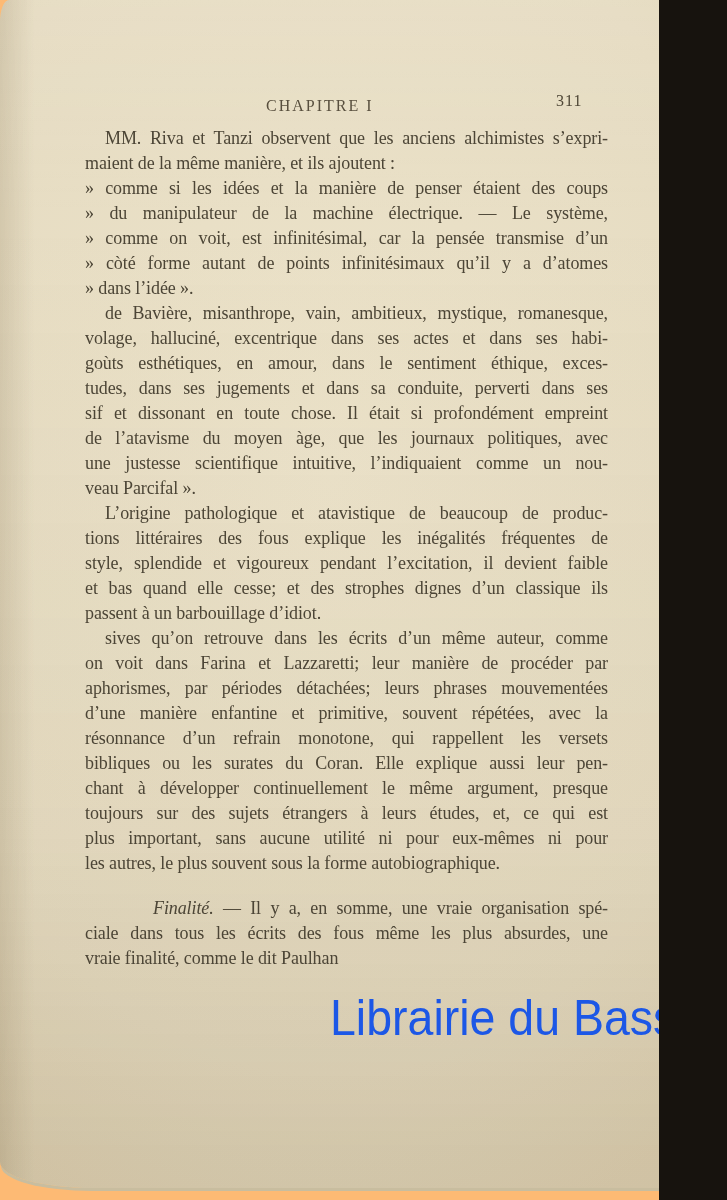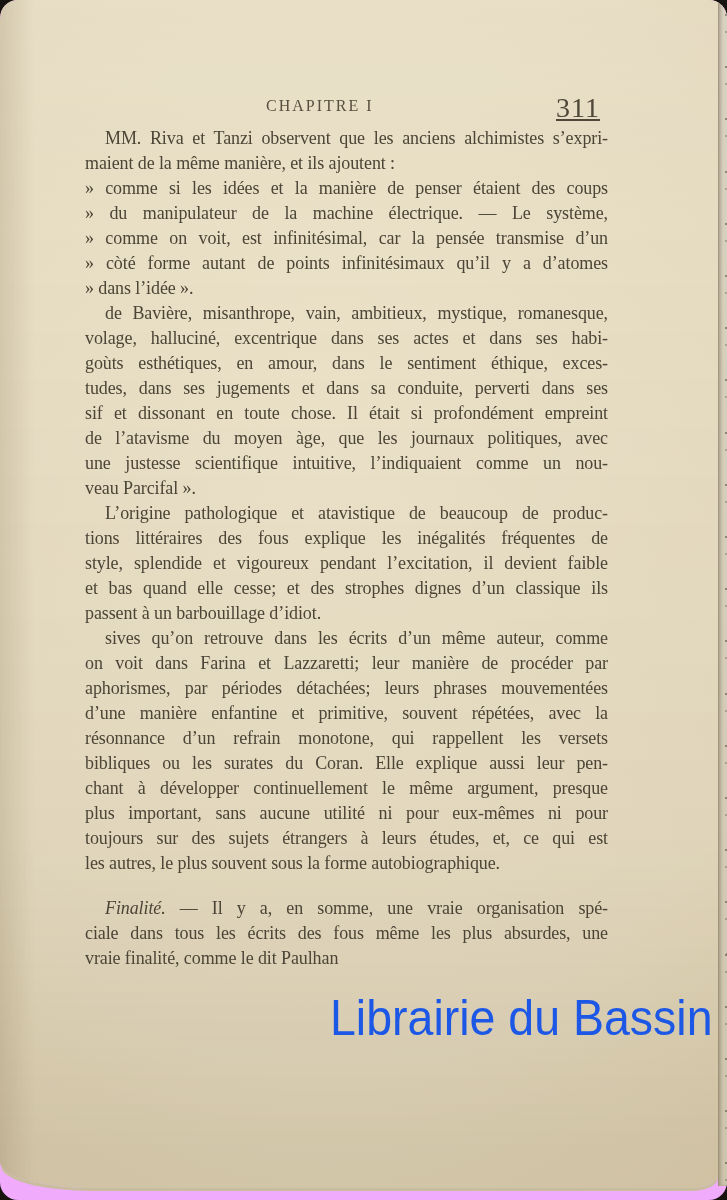--- a/index.html
+++ b/index.html
@@ -1,17 +1,17 @@
 <!DOCTYPE html>
 <html><head>
 <meta charset="utf-8">
 <style>
   html,body{margin:0;padding:0;background:#17130e;}
-  .canvas{position:relative;width:727px;height:1200px;background:#f0abfc;overflow:hidden;
-          font-family:"Liberation Serif",serif;border-radius:18px;}
+  .canvas{position:relative;width:659px;height:1200px;background:#fdba74;overflow:hidden;
+          font-family:"Liberation Serif",serif;}
   .page{position:absolute;left:0;top:0;width:719px;height:1188px;
         background:
           radial-gradient(130% 105% at 46% 40%, #ece3ca 0%, #e6dcc2 48%, #decfae 84%, #d2c29d 100%);
         border-radius:9px 0 28px 92px / 22px 0 14px 26px;
         box-shadow:0 4px 0 -1px #c8bd9f;}
   .page::before{content:"";position:absolute;inset:0;pointer-events:none;
         border-radius:inherit;
         background:
           linear-gradient(90deg, rgba(110,90,55,0.16), rgba(110,90,55,0) 34px),
           linear-gradient(180deg, rgba(255,255,255,0.06), rgba(255,255,255,0) 18%, rgba(116,95,58,0.05) 70%, rgba(100,80,45,0.14) 97%);}
@@ -19,29 +19,29 @@
         background:linear-gradient(to bottom,#d9d2c1,#d3cbb6 70%,#cdc4ac);
         border-left:1px solid rgba(112,95,68,0.5);
         box-shadow:inset 2px 0 3px rgba(95,80,55,0.32);}
   .deckle{position:absolute;right:0;top:0;width:3px;height:100%;
         background:repeating-linear-gradient(175deg,
           rgba(75,62,44,0) 0 14px, rgba(75,62,44,0.5) 14px 16px,
           rgba(75,62,44,0) 16px 31px, rgba(75,62,44,0.3) 31px 33px,
           rgba(75,62,44,0) 33px 52px);}
   .chapter{position:absolute;left:266px;top:97px;font-size:16px;letter-spacing:2px;
         color:#584f3e;}
-  .pagenum{position:absolute;left:556px;top:92px;font-size:28px;letter-spacing:1px;color:#4f4737;text-decoration:underline;}
+  .pagenum{position:absolute;left:556px;top:92px;font-size:16px;letter-spacing:1px;color:#4f4737;}
   .textblock{position:absolute;left:85px;top:126px;width:523px;
         font-size:18px;line-height:25px;color:#4c4536;letter-spacing:-0.1px;}
   .para{margin:0;}
   .line{text-align:justify;text-align-last:justify;height:25px;overflow:hidden;}
   .line.last{text-align-last:left;}
   .para.indent .line:first-child{text-indent:20px;}
   .para.gap{margin-top:20px;}
-  .italic{font-style:italic;}
+  .italic{font-style:italic;margin-left:48px;}
   .watermark{position:absolute;left:330px;top:992px;z-index:5;
         font-family:"Liberation Sans",sans-serif;font-size:50px;line-height:52px;
         color:#1c57e6;white-space:nowrap;transform:scaleX(0.93);transform-origin:left top;}
 </style>
 </head>
 <body>
 
 <div class="canvas">
   <div class="page">
 
@@ -83,22 +83,22 @@
       </div>
 
       <div class="para indent">
         <div class="line">sives qu’on retrouve dans les écrits d’un même auteur, comme</div>
         <div class="line">on voit dans Farina et Lazzaretti; leur manière de procéder par</div>
         <div class="line">aphorismes, par périodes détachées; leurs phrases mouvementées</div>
         <div class="line">d’une manière enfantine et primitive, souvent répétées, avec la</div>
         <div class="line">résonnance d’un refrain monotone, qui rappellent les versets</div>
         <div class="line">bibliques ou les surates du Coran. Elle explique aussi leur pen-</div>
         <div class="line">chant à développer continuellement le même argument, presque</div>
+        <div class="line">toujours sur des sujets étrangers à leurs études, et, ce qui est</div>
         <div class="line">plus important, sans aucune utilité ni pour eux-mêmes ni pour</div>
-        <div class="line">toujours sur des sujets étrangers à leurs études, et, ce qui est</div>
         <div class="line last">les autres, le plus souvent sous la forme autobiographique.</div>
       </div>
 
       <div class="para indent gap">
         <div class="line"><span class="italic">Finalité.</span><span> — Il y a, en somme, une vraie organisation spé-</span></div>
         <div class="line">ciale dans tous les écrits des fous même les plus absurdes, une</div>
         <div class="line last">vraie finalité, comme le dit Paulhan</div>
       </div>
 
     </div>

